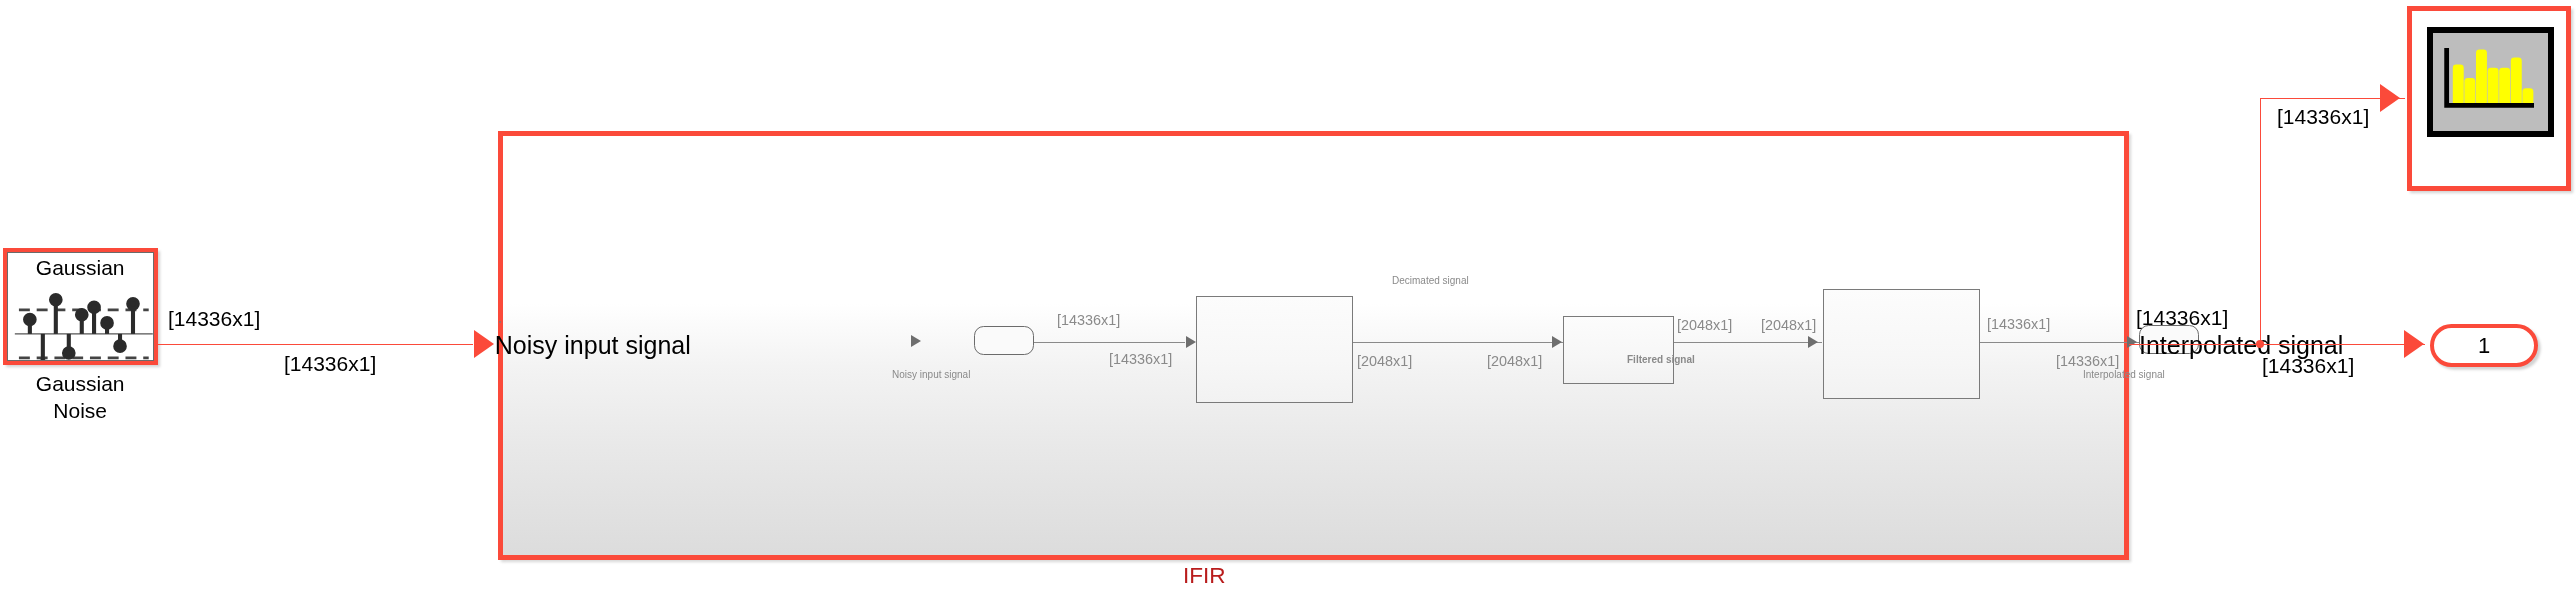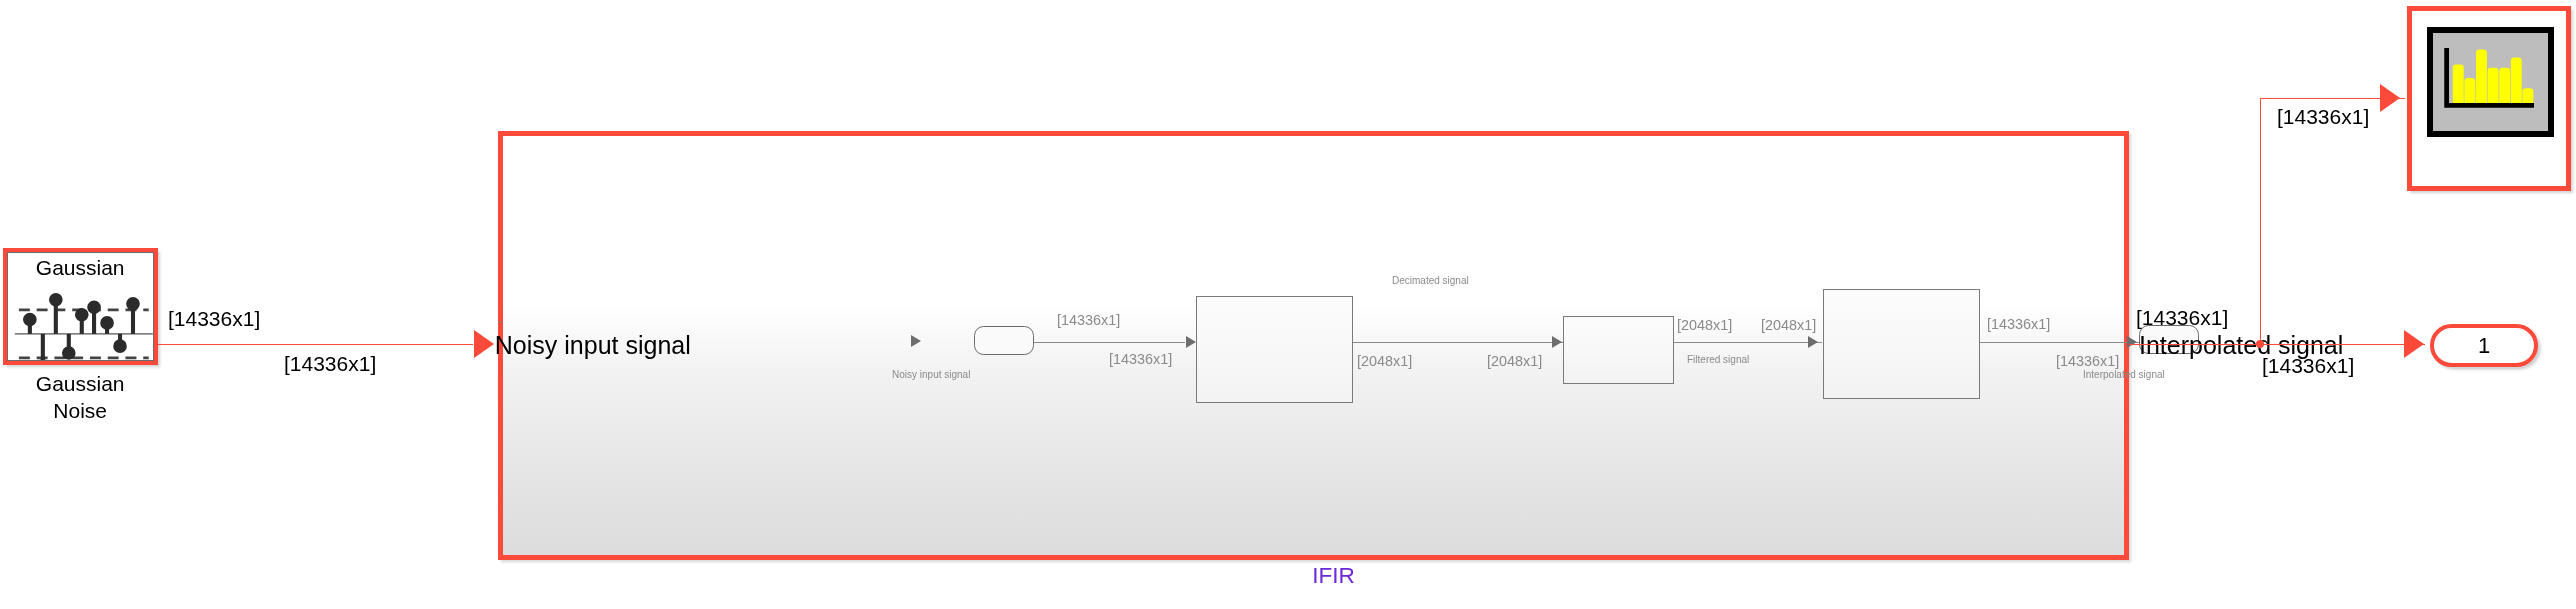--- a/index.html
+++ b/index.html
@@ -54,23 +54,23 @@
   
   #ifir-subsystem {
     left: 498px; top: 131px; width: 1631px; height: 429px;
     border: 5.5px solid #fb4a3a;
     box-sizing: border-box;
     background: linear-gradient(to bottom, #ffffff 0%, #ffffff 40%, #f3f3f3 55%, #e8e8e8 75%, #dcdcdc 100%);
     box-shadow: 2.7px 2.7px 2.7px rgba(0,0,0,0.16);
   }
   #ifir-caption {
     left: 1183px; top: 565px; width: 301px;
-    text-align: center;
+    text-align: left;
     font-size: 22.6px;
-    color: #6d28d9;
+    color: #b91c1c;
     line-height: 1;
   }
 
   
   .inner-block {
     border: 1.4px solid #7a7a7a;
     box-sizing: border-box;
     background: linear-gradient(to bottom, #fcfcfc 0%, #f7f7f7 60%, #f2f2f2 100%);
   }
 
@@ -217,21 +217,21 @@
     <div class="abs sig-name-small" style="left:889px; top:140px;">Decimated signal</div>
     <div class="abs dim-label-small" style="left:854px; top:218px;">[2048x1]</div>
     <div class="abs dim-label-small" style="left:984px; top:218px;">[2048x1]</div>
 
     <div class="abs inner-block" style="left:1060px; top:180px; width:111px; height:68px;"></div>
 
     <div class="abs wire-h-thin" style="left:1171px; top:206px; width:148px;"></div>
     <div class="abs arrow-gray" style="left:1305px; top:200px;"></div>
     <div class="abs dim-label-small" style="left:1174px; top:182px;">[2048x1]</div>
     <div class="abs dim-label-small" style="left:1258px; top:182px;">[2048x1]</div>
-    <div class="abs sig-name-small" style="left:1184px; top:219px;">Filtered signal</div>
+    <div class="abs sig-name-small" style="left:1124px; top:219px;font-weight:bold;">Filtered signal</div>
 
     <div class="abs inner-block" style="left:1320px; top:153px; width:157px; height:110px;"></div>
 
     <div class="abs wire-h-thin" style="left:1477px; top:206px; width:159px;"></div>
     <div class="abs arrow-gray" style="left:1624px; top:200px;"></div>
     <div class="abs dim-label-small" style="left:1484px; top:181px;">[14336x1]</div>
     <div class="abs dim-label-small" style="left:1553px; top:218px;">[14336x1]</div>
     <div class="abs sig-name-small" style="left:1580px; top:234px;">Interpolated signal</div>
 
     <div class="abs port-oval" style="left:1636px; top:189px; width:60px; height:29px;"></div>

